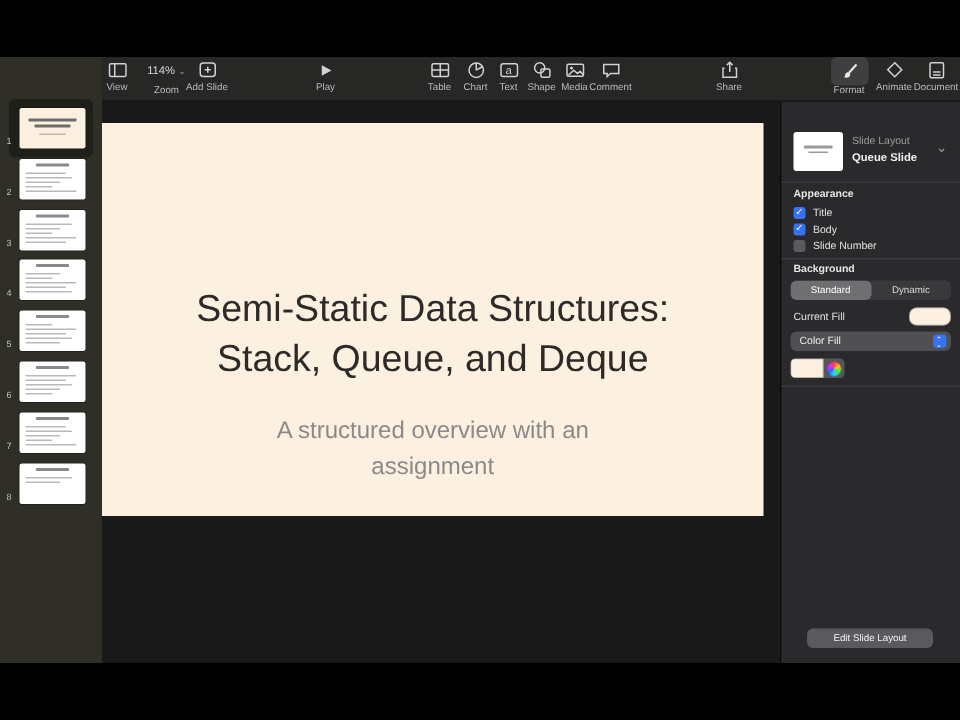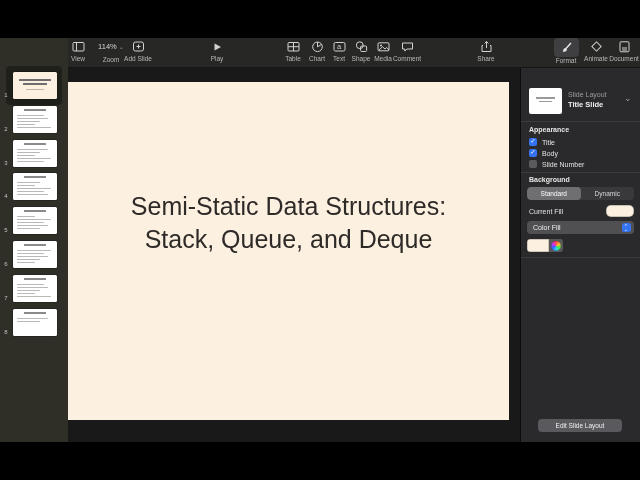--- a/index.html
+++ b/index.html
@@ -16,21 +16,21 @@
   .icwrap-sel{background:#3f3f41;border-radius:4px;padding:1px 6px;}
   
   .sidebar{position:absolute;left:0;top:38px;width:68px;height:404px;background:#2f2f27;}
   .selbox{position:absolute;left:6px;width:56px;height:39px;border-radius:4px;background:rgba(0,0,0,.30);}
   .thumb{position:absolute;left:13px;width:44px;height:27px;background:#ffffff;border-radius:1.5px;overflow:hidden;box-shadow:0 0 0 .5px rgba(0,0,0,.35);}
   .thumb.title-v{background:#fcf0e1;}
   .thumb .ln{position:absolute;border-radius:.5px;}
   .snum{position:absolute;left:1px;width:10px;text-align:center;font-size:6px;color:#c0c0c0;}
   
   .canvas{position:absolute;left:68px;top:68px;width:452px;height:374px;background:#191919;}
-  .slide{position:absolute;left:0;top:14px;width:441px;height:338px;background:#fcf0e1;}
+  .slide{position:absolute;left:0;top:14px;width:441px;height:262px;background:#fcf0e1;}
   .slide-title{position:absolute;top:108px;left:0;right:0;text-align:center;font-size:25px;line-height:33px;color:#2d2a27;}
   .slide-title .inner{max-width:380px;margin:0 auto;}
   .slide-subtitle{position:absolute;top:194px;left:0;right:0;text-align:center;font-size:16px;line-height:24px;color:#8c8a88;}
   .slide-subtitle .inner{max-width:250px;margin:0 auto;}
   
   .panel{position:absolute;left:520px;top:68px;width:120px;height:374px;background:#2a2a2c;border-left:1px solid #0c0c0c;box-sizing:border-box;}
   .panel-header{position:absolute;top:0;left:0;right:0;height:16px;text-align:center;font-size:8.5px;line-height:16px;color:#d9d9d9;border-bottom:1px solid #3b3b3d;}
   .divider{position:absolute;left:0;right:0;height:1px;background:#3b3b3d;}
   .lay-thumb{position:absolute;left:8px;top:20px;width:33px;height:26px;background:#fff;border-radius:2px;}
   .lay-thumb .ln{position:absolute;background:#9a9a9a;}
@@ -274,31 +274,34 @@
         <span class="ln" style="left:8%;width:54%;top:11.7px;height:1px;background:#b9b9b9"></span>
       </div>
       <div class="snum" style="top: 291px;">8</div>
     </div>
 
   <div class="canvas">
     <div class="slide" style="background: rgb(252, 240, 225);">
       <div class="slide-title">
         <div class="inner">Semi-Static Data Structures: Stack, Queue, and Deque</div>
       </div>
+      <div class="slide-subtitle">
+        <div class="inner">A structured overview with an assignment</div>
+      </div>
     </div>
   </div>
 
   <div class="panel">
 
     <div class="lay-thumb">
       <span class="ln" style="left:20%;right:20%;top:9px;height:1.5px;"></span>
       <span class="ln" style="left:30%;right:30%;top:13px;height:1px;"></span>
     </div>
     <div class="lay-label">Slide Layout</div>
-    <div class="lay-value">Title Slide</div>
+    <div class="lay-value">Queue Slide</div>
     <div class="lay-chev">⌄</div>
     <div class="divider" style="top:53px;"></div>
 
     <div class="sec-label" style="top:58px;">Appearance</div>
     <div class="cbrow" style="top:69px;">
       <span class="cb on"></span>
       <span class="cl">Title</span>
     </div>
     <div class="cbrow" style="top:80px;">
       <span class="cb on"></span>

